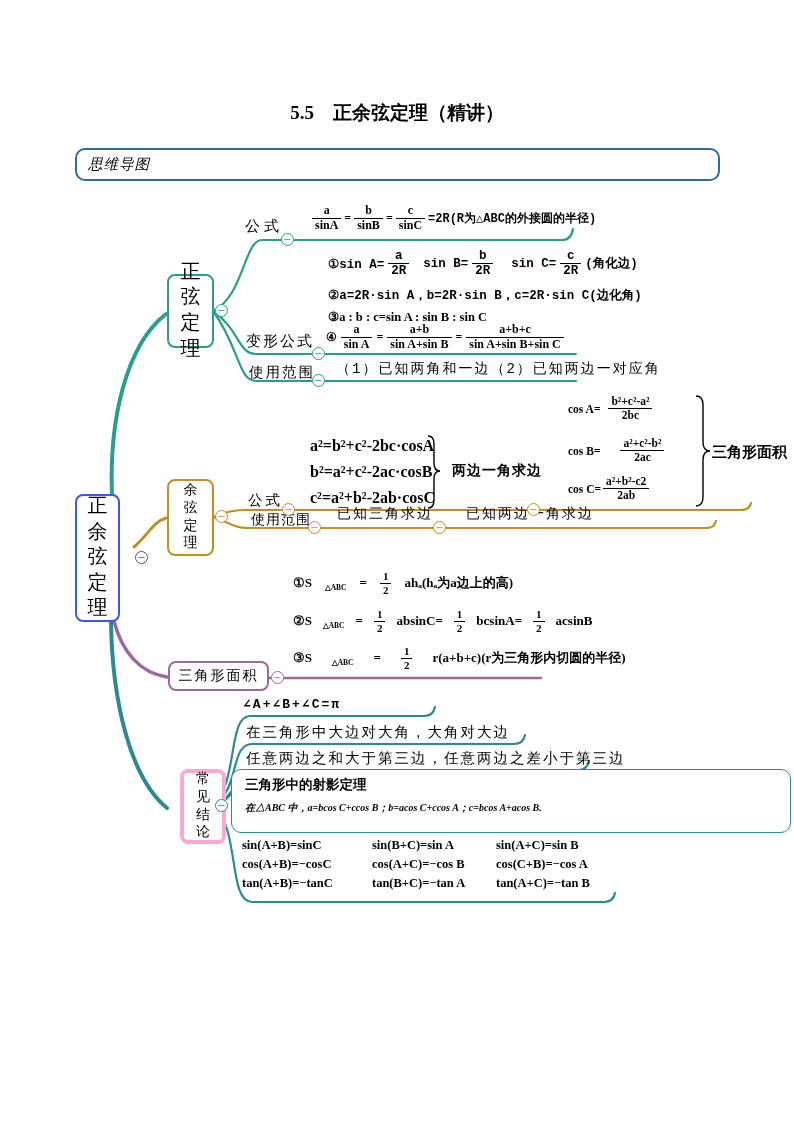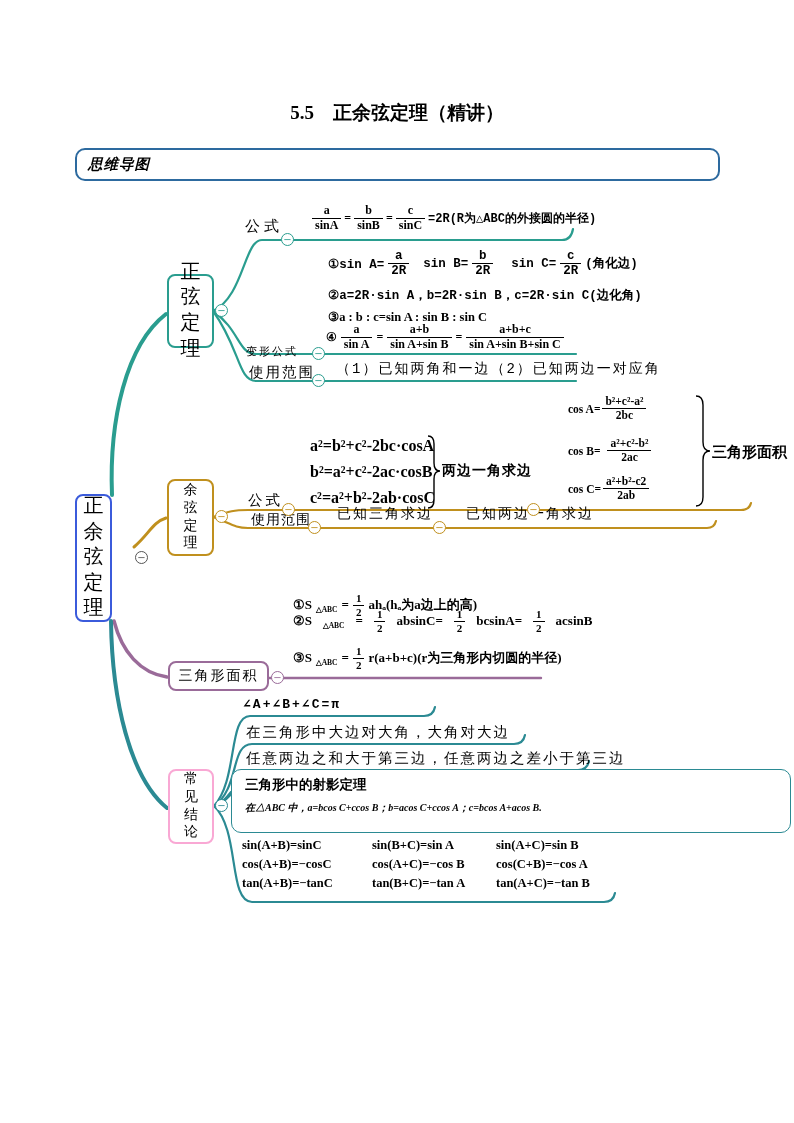--- a/index.html
+++ b/index.html
@@ -22,21 +22,21 @@
   .lbl{position:absolute;white-space:nowrap;z-index:2}
   .sb{font-size:7.5px;position:relative;top:4px}
   svg{z-index:1}
 </style>
 </head>
 <body>
 
 <div class="abs tm" style="top:100px;left:0;width:794px;text-align:center;font-size:19px">5.5　正余弦定理（精讲）</div>
 
 <div class="abs" style="top:148px;left:75px;width:645px;height:33px;border:2px solid #2d6a9f;border-radius:10px;box-sizing:border-box"></div>
-<div class="abs" style="top:155px;left:88px;font-size:14.5px;font-family:'Liberation Serif',serif;font-weight:bold;font-style:italic;letter-spacing:1px">思维导图</div>
+<div class="abs" style="top:155px;left:88px;font-size:14.5px;font-family:'Liberation Serif',serif;font-weight:normal;font-style:italic;letter-spacing:1px">思维导图</div>
 
 <svg class="abs" width="794" height="1123" style="left:0;top:0">
   <g stroke="#2a9d8f" fill="none" stroke-linecap="round">
     <path d="M112 495 C109 420 126 345 166 314" stroke-width="4"></path>
     <path d="M213 311 C244 296 244 240 262 240 L562 240 C569 240 572 235 573 229" stroke-width="2.2"></path>
     <path d="M213 311 C240 330 238 354 256 354 L576 354" stroke-width="2.2"></path>
     <path d="M213 311 C240 348 238 381 256 381 L576 381" stroke-width="2.2"></path>
   </g>
   <g stroke="#c0901e" fill="none" stroke-linecap="round">
     <path d="M134 547 C149 534 153 522 166 518" stroke-width="3"></path>
@@ -54,51 +54,51 @@
     <path d="M214 806 C242 796 234 770 254 770 L578 770 C585 770 588 766 589 761" stroke-width="2.2"></path>
     <path d="M214 806 C224 801 227 797 231 792" stroke-width="2.2"></path>
     <path d="M214 806 C240 830 228 902 252 902 L604 902 C611 902 614 898 615 893" stroke-width="2.2"></path>
   </g>
   <g stroke="#000" fill="none">
     <path d="M428 436 Q434 436 434 444 L434 463 Q434 471 440 471 Q434 471 434 479 L434 500 Q434 508 428 508" stroke-width="1.4"></path>
     <path d="M696 396 Q703 396 703 405 L703 442 Q703 451 710 451 Q703 451 703 460 L703 497 Q703 506 696 506" stroke-width="1.4"></path>
   </g>
 </svg>
 
-<div class="node" style="left:75px;top:494px;width:37px;height:128px;border:2.5px solid #3b5bdb">
+<div class="node" style="left:75px;top:494px;width:45px;height:128px;border:2.5px solid #3b5bdb">
   <div class="vstack kai" style="font-size:20px">正余弦定理</div>
 </div>
 <div class="node" style="left:167px;top:274px;width:47px;height:74px;border:2px solid #2a9d8f">
   <div class="vstack kai" style="font-size:20px">正弦定理</div>
 </div>
 <div class="node" style="left:167px;top:479px;width:47px;height:77px;border:2px solid #c0901e">
   <div class="vstack kai" style="font-size:14px">余弦定理</div>
 </div>
 <div class="node" style="left:168px;top:661px;width:101px;height:30px;border:2px solid #9a6b99">
   <div class="kai" style="font-size:14px;letter-spacing:2px">三角形面积</div>
 </div>
-<div class="node" style="left:168px;top:769px;width:46px;height:75px;border:2px solid #f9a8d4">
+<div class="node" style="left:180px;top:769px;width:46px;height:75px;border:4px solid #f9a8d4">
   <div class="vstack kai" style="font-size:14px">常见结论</div>
 </div>
 
 <div class="mc" style="left:135px;top:551px;border:1.5px solid #555;color:#555">−</div>
 <div class="mc" style="left:215px;top:304px;border:1.5px solid #2a9d8f;color:#2a9d8f">−</div>
 <div class="mc" style="left:281px;top:233px;border:1.5px solid #2a9d8f;color:#2a9d8f">−</div>
 <div class="mc" style="left:312px;top:347px;border:1.5px solid #2a9d8f;color:#2a9d8f">−</div>
 <div class="mc" style="left:312px;top:374px;border:1.5px solid #2a9d8f;color:#2a9d8f">−</div>
 <div class="mc" style="left:215px;top:510px;border:1.5px solid #c0901e;color:#c0901e">−</div>
 <div class="mc" style="left:282px;top:503px;border:1.5px solid #c0901e;color:#c0901e">−</div>
 <div class="mc" style="left:527px;top:503px;border:1.5px solid #c0901e;color:#c0901e">−</div>
 <div class="mc" style="left:308px;top:521px;border:1.5px solid #c0901e;color:#c0901e">−</div>
 <div class="mc" style="left:433px;top:521px;border:1.5px solid #c0901e;color:#c0901e">−</div>
 <div class="mc" style="left:271px;top:671px;border:1.5px solid #9a6b99;color:#9a6b99">−</div>
 <div class="mc" style="left:215px;top:799px;border:1.5px solid #2b8a93;color:#2b8a93">−</div>
 
 <div class="lbl kai" style="left:245px;top:217px;font-size:15px;letter-spacing:4px">公式</div>
-<div class="lbl kai" style="left:246px;top:344px;font-size:11px;letter-spacing:2px">变形公式</div>
+<div class="lbl kai" style="left:246px;top:332px;font-size:15px;letter-spacing:2px">变形公式</div>
 <div class="lbl kai" style="left:249px;top:363px;font-size:14.5px;letter-spacing:2px">使用范围</div>
 
 <div class="mrow tm" style="left:312px;top:204px;font-size:12px;gap:3px">
   <span class="fr">
       <span class="n">a</span>
       <span class="d">sinA</span>
     </span>
   <span>=</span>
   <span class="fr">
       <span class="n">b</span>
@@ -155,46 +155,46 @@
 <div class="lbl kai" style="left:248px;top:491px;font-size:14.5px;letter-spacing:3px">公式</div>
 <div class="lbl kai" style="left:251px;top:511px;font-size:14px;letter-spacing:1px">使用范围</div>
 <div class="lbl kai" style="left:337px;top:505px;font-size:14px;letter-spacing:2px">已知三角求边</div>
 <div class="lbl kai" style="left:466px;top:505px;font-size:14px;letter-spacing:2px">已知两边一角求边</div>
 
 <div class="lbl tm" style="left:310px;top:433px;font-size:16px;line-height:26px">
   <div>a²=b²+c²-2bc·cosA</div>
   <div>b²=a²+c²-2ac·cosB</div>
   <div>c²=a²+b²-2ab·cosC</div>
 </div>
-<div class="lbl hei" style="left:442px;top:462px;font-size:14px;letter-spacing:1px">两边一角求边</div>
-
-<div class="mrow tm" style="left:568px;top:395px;font-size:11.5px;gap:2px">
+<div class="lbl hei" style="left:452px;top:462px;font-size:14px;letter-spacing:1px">两边一角求边</div>
+
+<div class="mrow tm" style="left:568px;top:395px;font-size:11.5px;gap:8px">
   <span>cos A=</span>
   <span class="fr">
       <span class="n">b²+c²-a²</span>
       <span class="d">2bc</span>
     </span>
 </div>
-<div class="mrow tm" style="left:568px;top:437px;font-size:11.5px;gap:7px">
+<div class="mrow tm" style="left:568px;top:437px;font-size:11.5px;gap:20px">
   <span>cos B=</span>
   <span class="fr">
       <span class="n">a²+c²-b²</span>
       <span class="d">2ac</span>
     </span>
 </div>
 <div class="mrow tm" style="left:568px;top:475px;font-size:11.5px;gap:2px">
   <span>cos C=</span>
   <span class="fr">
       <span class="n">a²+b²-c2</span>
       <span class="d">2ab</span>
     </span>
 </div>
 <div class="lbl hei" style="left:712px;top:443px;font-size:15px">三角形面积</div>
 
-<div class="mrow tm" style="left:293px;top:592px;font-size:13px;gap:4px">
+<div class="mrow tm" style="left:293px;top:570px;font-size:13px;gap:13px">
   <span>①S</span>
     <span class="sb">△ABC</span>
   <span>=</span>
   <span class="fr" style="font-size:11px">
       <span class="n">1</span>
       <span class="d">2</span>
     </span>
   <span>ahₐ(hₐ为a边上的高)</span>
 </div>
 <div class="mrow tm" style="left:293px;top:608px;font-size:13px;gap:11px">
@@ -210,21 +210,21 @@
       <span class="n">1</span>
       <span class="d">2</span>
     </span>
   <span>bcsinA=</span>
   <span class="fr" style="font-size:11px">
       <span class="n">1</span>
       <span class="d">2</span>
     </span>
   <span>acsinB</span>
 </div>
-<div class="mrow tm" style="left:293px;top:645px;font-size:13px;gap:4px">
+<div class="mrow tm" style="left:293px;top:645px;font-size:13px;gap:20px">
   <span>③S</span>
     <span class="sb">△ABC</span>
   <span>=</span>
   <span class="fr" style="font-size:11px">
       <span class="n">1</span>
       <span class="d">2</span>
     </span>
   <span>r(a+b+c)(r为三角形内切圆的半径)</span>
 </div>
 

